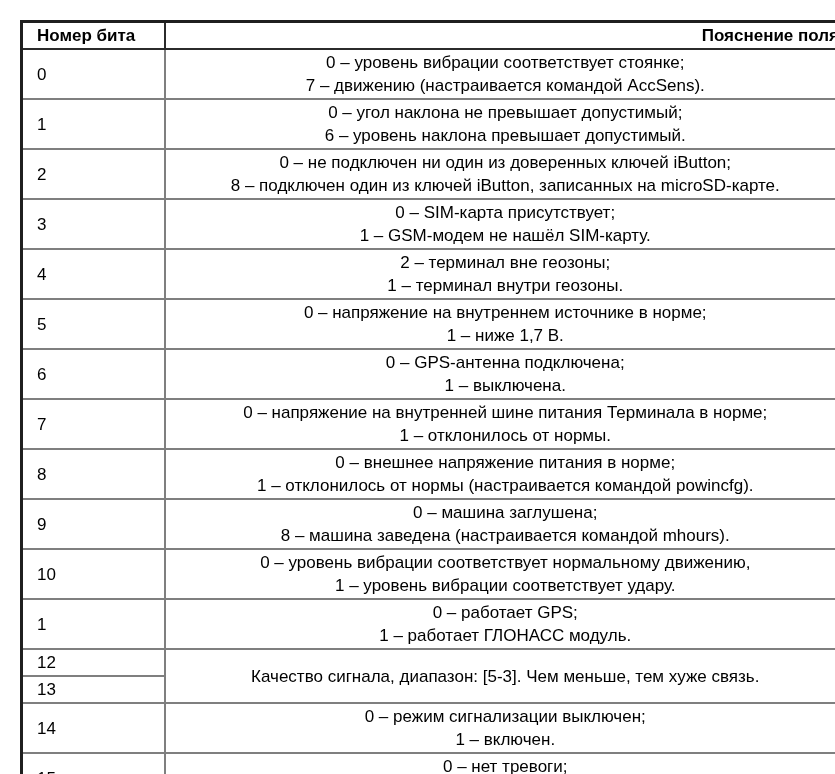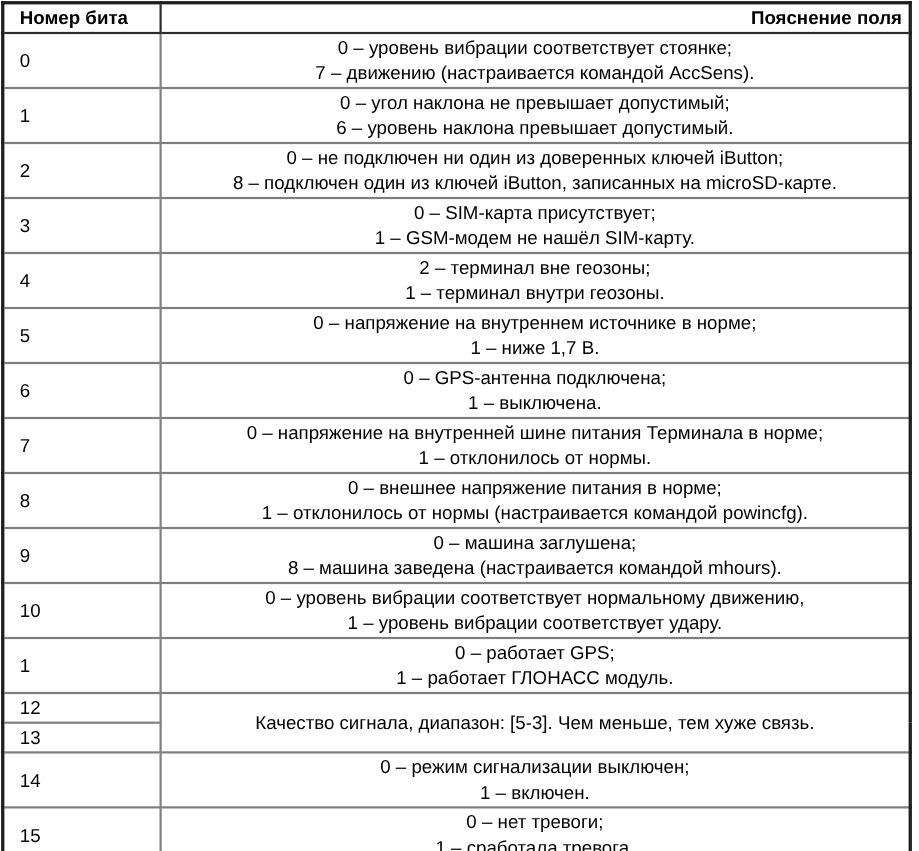--- a/index.html
+++ b/index.html
@@ -7,21 +7,21 @@
     padding: 0;
     background: #ffffff;
     font-family: "Liberation Sans", sans-serif;
     color: #000000;
   }
   .page {
     width: 822px;
     height: 774px;
     background: #ffffff;
     box-sizing: border-box;
-    padding: 1px;
+    padding: 20px;
   }
   table.bit-table {
     border-collapse: collapse;
     table-layout: fixed;
     width: 828px;
     border: 3px solid #1f1f1f;
     font-size: 17px;
     line-height: 23px;
   }
   col.col-bit { width: 143px; }

